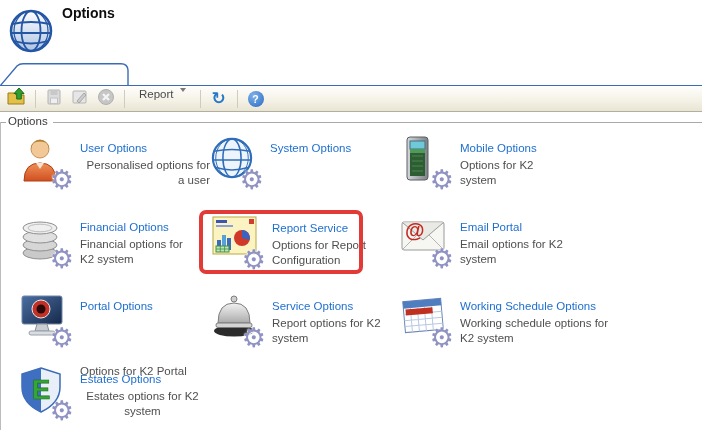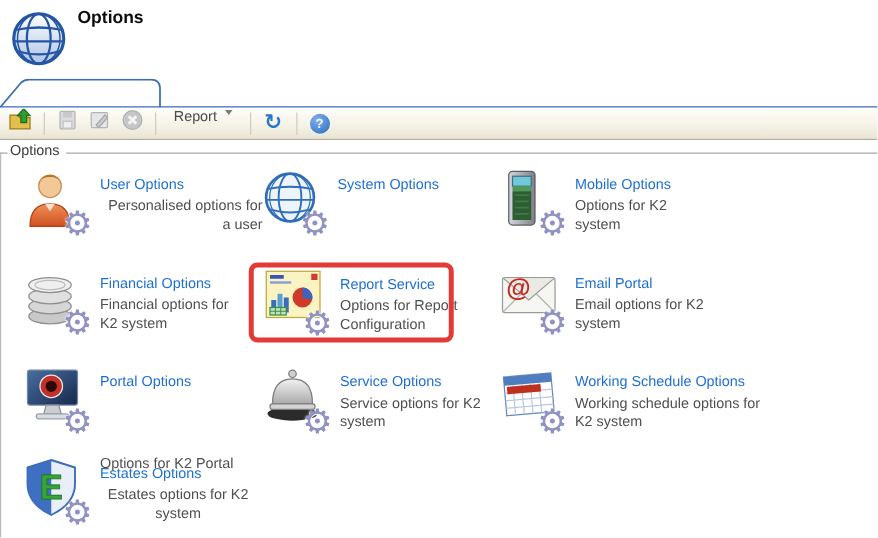--- a/index.html
+++ b/index.html
@@ -275,21 +275,21 @@
           </defs>
         <ellipse cx="22" cy="37" rx="20" ry="5.5" fill="#2b2b2b"></ellipse>
         <circle cx="22" cy="5" r="3" fill="#cfcfcf" stroke="#7d7d7d"></circle>
         <path d="M6 29 Q6 9 22 9 Q38 9 38 29 Z" fill="url(#bl)" stroke="#7d7d7d"></path>
         <rect x="4" y="29" width="36" height="4.5" rx="2" fill="#d4d4d4" stroke="#7d7d7d"></rect>
       </svg>
       <span class="gear">⚙</span>
     </span>
     <span class="txt">
       <a class="title">Service Options</a>
-      <div class="desc" style="width:125px;">Service options for K2 system</div>
+      <div class="desc" style="width:125px;">Report options for K2 system</div>
     </span>
   </div>
 
   <div class="item" style="left:400px;top:294px;">
     <span class="ic">
       <svg width="46" height="44" viewBox="0 0 46 44">
         <g transform="rotate(-5 23 21)">
           <rect x="4" y="6" width="38" height="31" fill="#ffffff" stroke="#6b86b8"></rect>
           <rect x="4" y="6" width="38" height="7" fill="#4f7ec0"></rect>
           <path d="M4 19 h38 M4 25 h38 M4 31 h38 M11 13 v24 M18 13 v24 M25 13 v24 M32 13 v24" stroke="#b9c8e2" stroke-width="1"></path>

